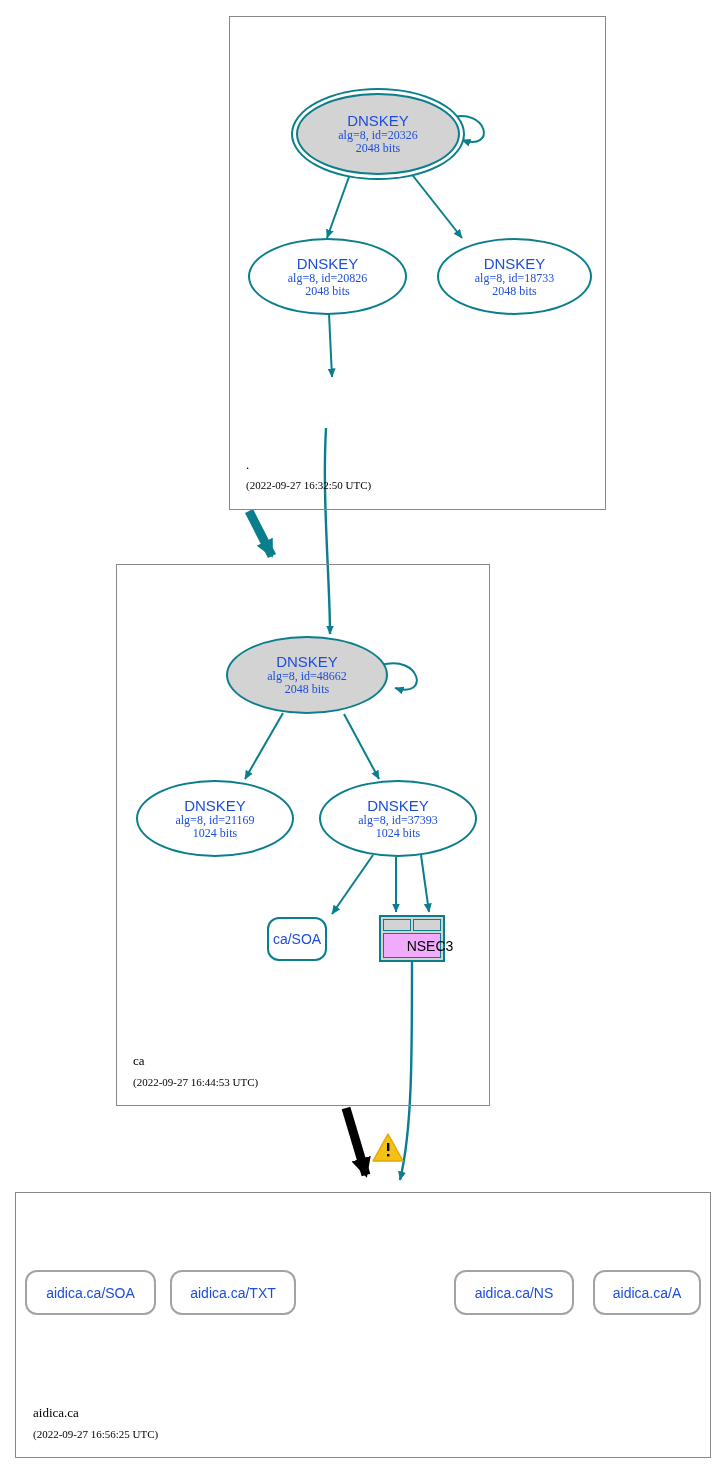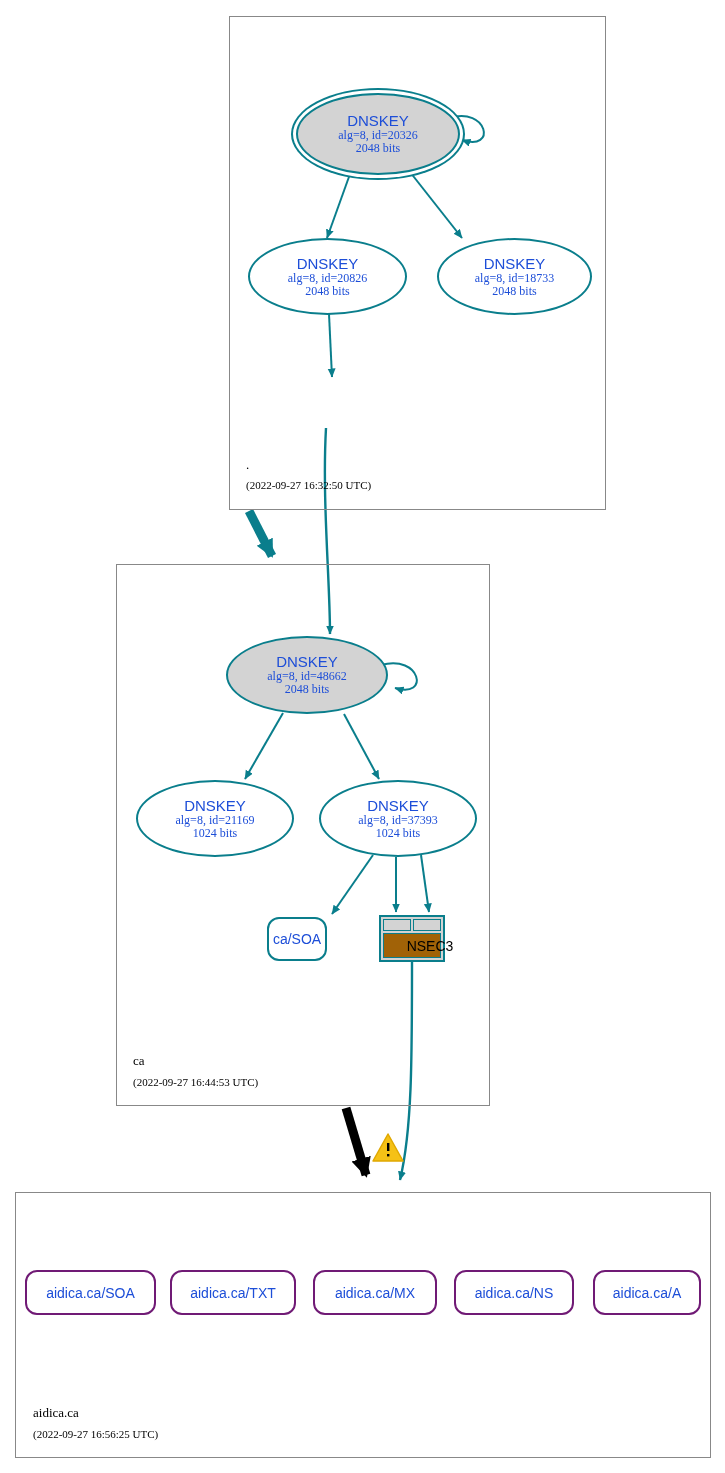--- a/index.html
+++ b/index.html
@@ -73,21 +73,21 @@
     line-height: 13px;
   }
   .rrset {
     border: 2px solid #0a7e8c;
     border-radius: 12px;
     background: #ffffff;
     font-family: "Liberation Sans", "DejaVu Sans", sans-serif;
     font-size: 14px;
   }
   .rrset.plain {
-    border: 2px solid #701a75;
+    border: 2px solid #a3a3a3;
   }
   .nsec3 {
     position: absolute;
     border: 2px solid #0a7e8c;
     background: #d3d3d3;
     box-sizing: border-box;
     padding: 2px;
     display: flex;
     flex-direction: column;
   }
@@ -101,21 +101,21 @@
     background: #d3d3d3;
     box-sizing: border-box;
   }
   .nsec3 .cell + .cell {
     margin-left: 2px;
   }
   .nsec3 .row-bottom {
     flex: 1;
     margin-top: 2px;
     border: 1px solid #0a7e8c;
-    background: #a16207;
+    background: #f0abfc;
     box-sizing: border-box;
     display: flex;
     align-items: center;
     justify-content: center;
     font-family: "Liberation Sans", "DejaVu Sans", sans-serif;
     font-size: 14px;
     color: #000000;
     padding-left: 36px;
   }
   svg.edges {
@@ -268,23 +268,20 @@
   <div class="zone-box" style="left:15px; top:1192px; width:696px; height:266px;"></div>
   <div class="zone-label" style="left:33px; top:1405px;">aidica.ca</div>
   <div class="zone-time" style="left:33px; top:1428px;">(2022-09-27 16:56:25 UTC)</div>
 
   <div class="node rrset plain" style="left:25px; top:1270px; width:131px; height:45px;">
     <div>aidica.ca/SOA</div>
   </div>
   <div class="node rrset plain" style="left:170px; top:1270px; width:126px; height:45px;">
     <div>aidica.ca/TXT</div>
   </div>
-  <div class="node rrset plain" style="left:313px; top:1270px; width:124px; height:45px;">
-    <div>aidica.ca/MX</div>
-  </div>
   <div class="node rrset plain" style="left:454px; top:1270px; width:120px; height:45px;">
     <div>aidica.ca/NS</div>
   </div>
   <div class="node rrset plain" style="left:593px; top:1270px; width:108px; height:45px;">
     <div>aidica.ca/A</div>
   </div>
 
 </div>
 
 </body></html>

